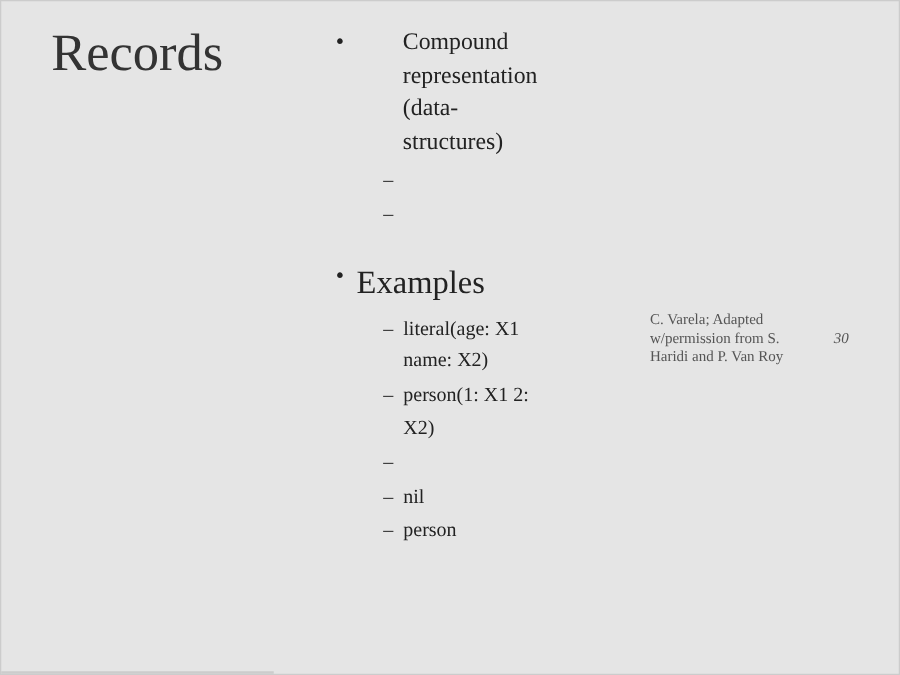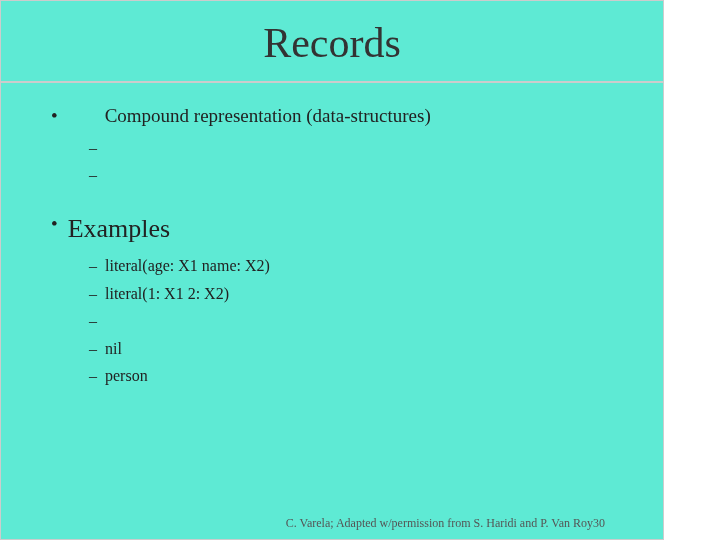--- a/index.html
+++ b/index.html
@@ -10,27 +10,27 @@
 
     body {
       width: 720px;
       height: 540px;
       background: #ffffff;
       font-family: Georgia, 'Times New Roman', Times, serif;
       overflow: hidden;
     }
 
     .slide-container {
-      width: 664px;
+      width: 720px;
       height: 540px;
-      background: #5eead4;
+      background: #e5e5e5;
       border: 1px solid #cccccc;
       position: relative;
       display: flex;
-      flex-direction: column;
+      flex-direction: row;
     }
 
     .title-section {
       border-bottom: 2px solid #cccccc;
       padding: 18px 40px 14px 40px;
       text-align: center;
     }
 
     .slide-title {
       font-size: 42px;
@@ -129,29 +129,31 @@
       justify-content: center;
       align-items: center;
       font-size: 12px;
       color: #555555;
       border-top: none;
       gap: 0;
     }
 
     .footer-text {
       flex: 1;
-      text-align: right;
+      text-align: left;
       font-size: 12px;
       color: #555555;
     }
 
     .footer-page {
       font-size: 12px;
       color: #555555;
       min-width: 30px;
+      text-align: right;
+      font-style: italic;
     }
 
     
     .ang {
       font-style: italic;
     }
   </style>
 </head>
 <body>
 
@@ -183,21 +185,21 @@
         <span class="bullet-dot">•</span>
         <span class="examples-text">Examples</span>
       </div>
       <div class="examples-sub-bullets">
         <div class="examples-sub-bullet">
           <span class="sub-dash">–</span>
           <span>literal(age: X1 name: X2)</span>
         </div>
         <div class="examples-sub-bullet">
           <span class="sub-dash">–</span>
-          <span>literal(1: X1 2: X2)</span>
+          <span>person(1: X1 2: X2)</span>
         </div>
         <div class="examples-sub-bullet">
           <span class="sub-dash">–</span>
         </div>
         <div class="examples-sub-bullet">
           <span class="sub-dash">–</span>
           <span>nil</span>
         </div>
         <div class="examples-sub-bullet">
           <span class="sub-dash">–</span>

